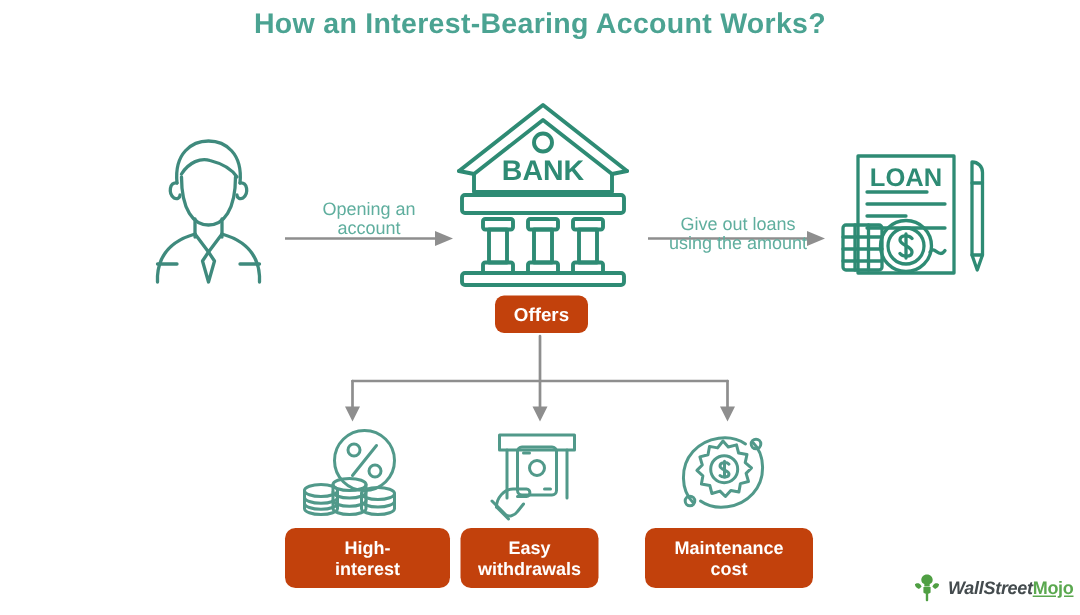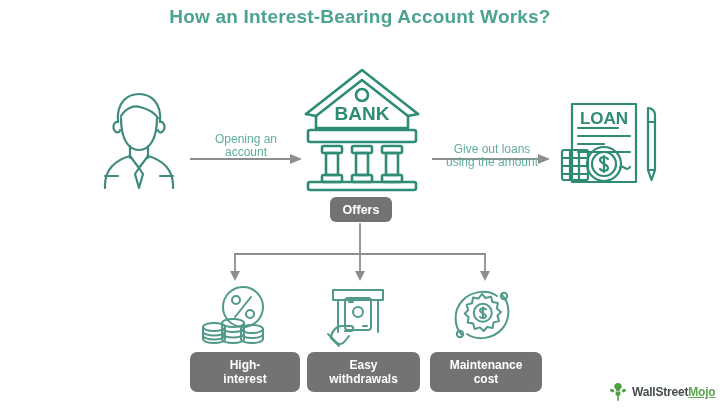--- a/index.html
+++ b/index.html
@@ -28,51 +28,51 @@
     text-align:center;
     font-size:12px;
     color:#5fae9e;
     line-height:13px;
     font-weight:normal;
   }
 
   
   .pill{
     position:absolute;
-    background:#737373;
+    background:#c2410c;
     color:#ffffff;
     border-radius:7px;
     display:flex;
     align-items:center;
     justify-content:center;
     text-align:center;
     font-size:12px;
     font-weight:bold;
     line-height:14px;
     padding:4px 6px;
     box-sizing:border-box;
   }
   .pill-offers{
     left:330px;top:197px;width:62px;height:25px;
     font-size:12.5px;border-radius:6px;
   }
   .pill-1{left:190px;top:352px;width:110px;height:40px;}
-  .pill-2{left:307px;top:352px;width:113px;height:40px;}
+  .pill-2{left:307px;top:352px;width:92px;height:40px;}
   .pill-3{left:430px;top:352px;width:112px;height:40px;}
 
   
   .logo{
     position:absolute;left:608px;top:382px;
     display:flex;align-items:center;gap:4px;
   }
   .logo-text{
     font-size:12px;font-weight:bold;letter-spacing:-.2px;
     white-space:nowrap;
   }
-  .logo-text .ws{color:#444b4e;}
+  .logo-text .ws{color:#444b4e;font-style:italic;}
   .logo-text .mj{color:#5aa84f;text-decoration:underline;}
 
   svg{display:block;overflow:visible;}
 </style>
 </head>
 <body>
 
 <div id="stage">
 
   <div class="title">How an Interest-Bearing Account Works?</div>

